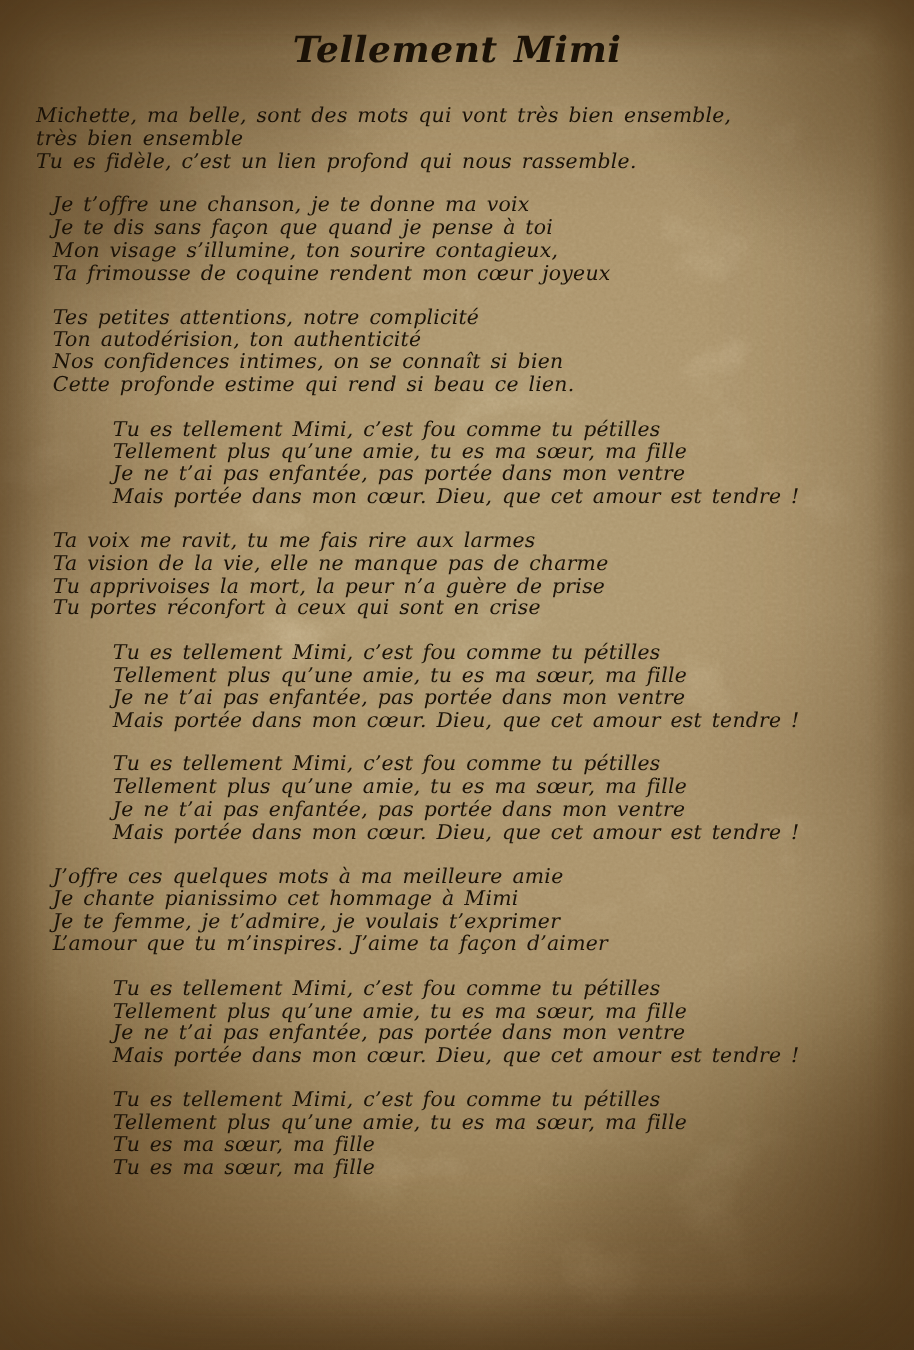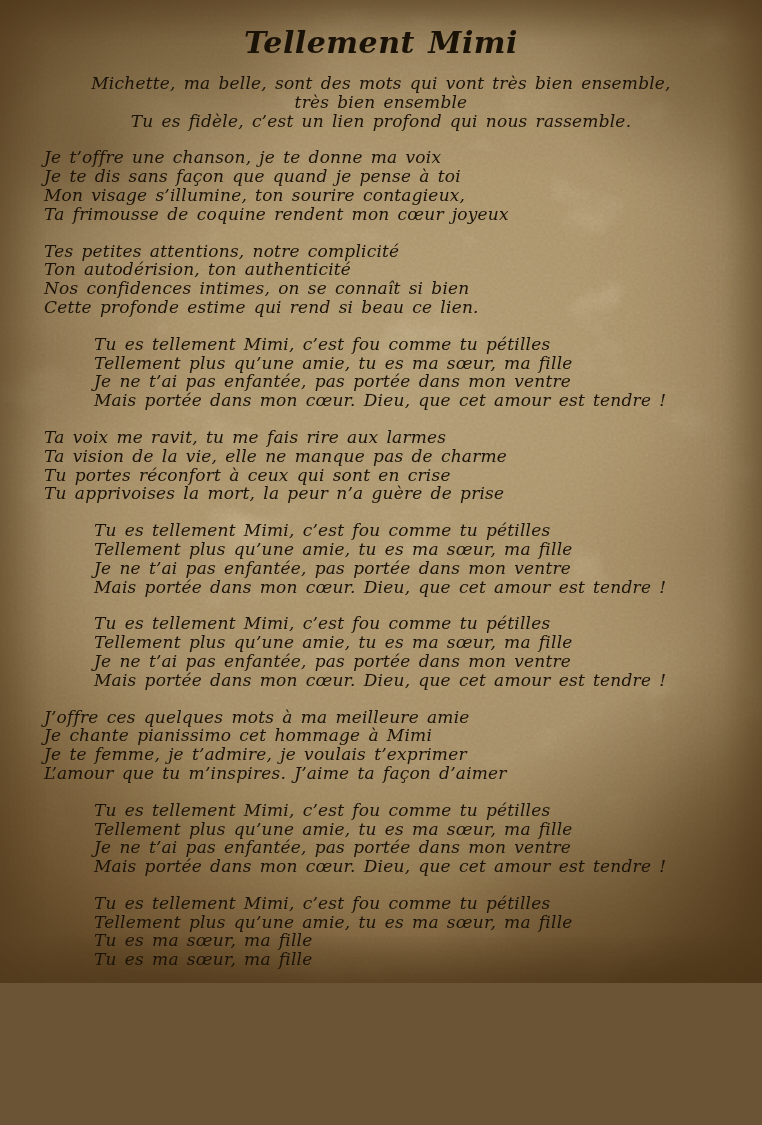--- a/index.html
+++ b/index.html
@@ -12,21 +12,21 @@
   * { box-sizing: border-box; }
   html, body { margin: 0; padding: 0; }
   body {
     width: 762px;
     font-family: "DejaVu Serif", "Liberation Serif", serif;
     background: #6b5436;
   }
   .page {
     position: relative;
     width: 762px;
-    height: 983px;
+    height: 1125px;
     overflow: hidden;
     background:
       radial-gradient(ellipse 85% 65% at 53% 40%,
         var(--parch-light) 0%, #dccaa7 38%, var(--parch-mid) 58%,
         #c3ae86 74%, #ab9066 90%, #93784e 100%);
   }
   
   .blotches {
     position: absolute; inset: 0; z-index: 1; pointer-events: none;
     background:
@@ -73,21 +73,21 @@
   }
   .song-title {
     margin: 26px 0 0 0;
     text-align: center;
     font-size: 30px;
     line-height: 34px;
     font-weight: bold;
     letter-spacing: 0.5px;
   }
   .stanza { margin: 0 0 18px 0; }
-  .stanza.intro { margin-top: 14px; text-align: center; padding: 0 30px; }
+  .stanza.intro { margin-top: 28px; padding: 0 30px; }
   .stanza.verse { padding-left: 44px; }
   .stanza.chorus, .stanza.outro { padding-left: 94px; }
   .line { margin: 0; white-space: nowrap; }
   .stanza.intro .line { white-space: normal; }
 </style>
 </head>
 <body>
 
 <div class="page">
 
@@ -132,22 +132,22 @@
         </div>
         <div class="stanza chorus">
           <p class="line">Tu es tellement Mimi, c’est fou comme tu pétilles</p>
           <p class="line">Tellement plus qu’une amie, tu es ma sœur, ma fille</p>
           <p class="line">Je ne t’ai pas enfantée, pas portée dans mon ventre</p>
           <p class="line">Mais portée dans mon cœur. Dieu, que cet amour est tendre !</p>
         </div>
         <div class="stanza verse">
           <p class="line">Ta voix me ravit, tu me fais rire aux larmes</p>
           <p class="line">Ta vision de la vie, elle ne manque pas de charme</p>
+          <p class="line">Tu apprivoises la mort, la peur n’a guère de prise</p>
           <p class="line">Tu portes réconfort à ceux qui sont en crise</p>
-          <p class="line">Tu apprivoises la mort, la peur n’a guère de prise</p>
         </div>
         <div class="stanza chorus">
           <p class="line">Tu es tellement Mimi, c’est fou comme tu pétilles</p>
           <p class="line">Tellement plus qu’une amie, tu es ma sœur, ma fille</p>
           <p class="line">Je ne t’ai pas enfantée, pas portée dans mon ventre</p>
           <p class="line">Mais portée dans mon cœur. Dieu, que cet amour est tendre !</p>
         </div>
         <div class="stanza chorus">
           <p class="line">Tu es tellement Mimi, c’est fou comme tu pétilles</p>
           <p class="line">Tellement plus qu’une amie, tu es ma sœur, ma fille</p>

